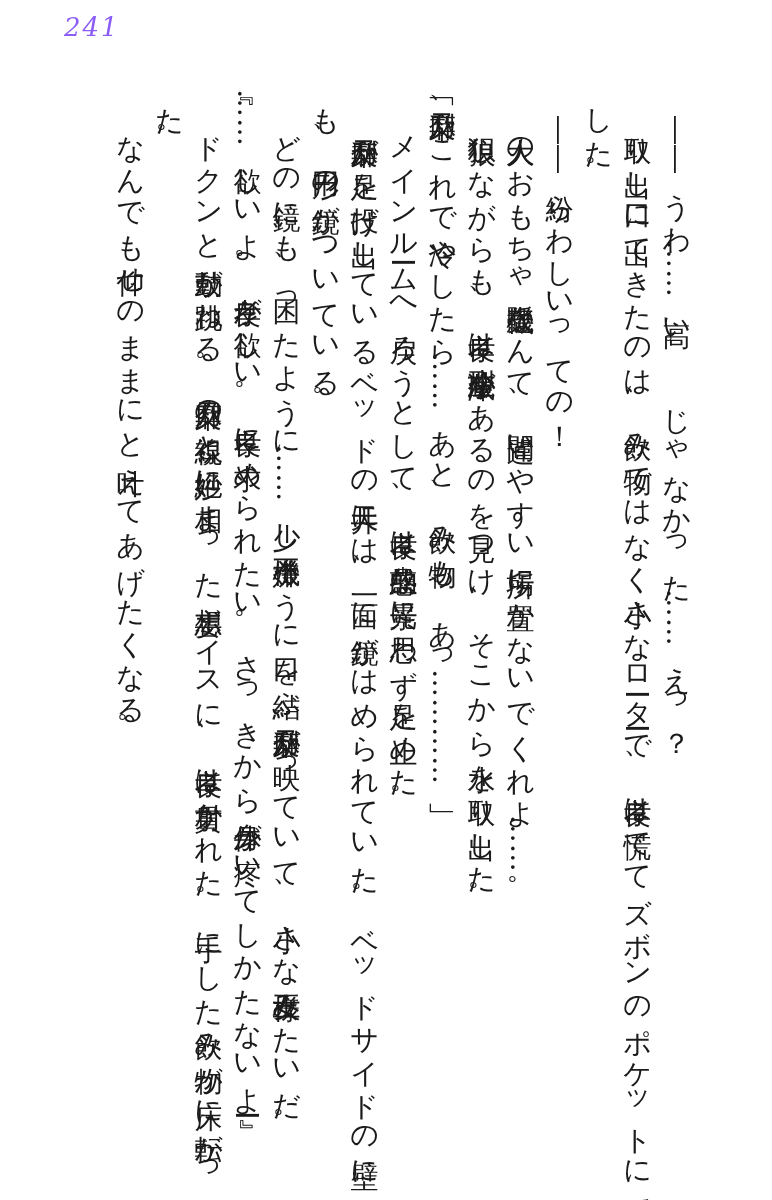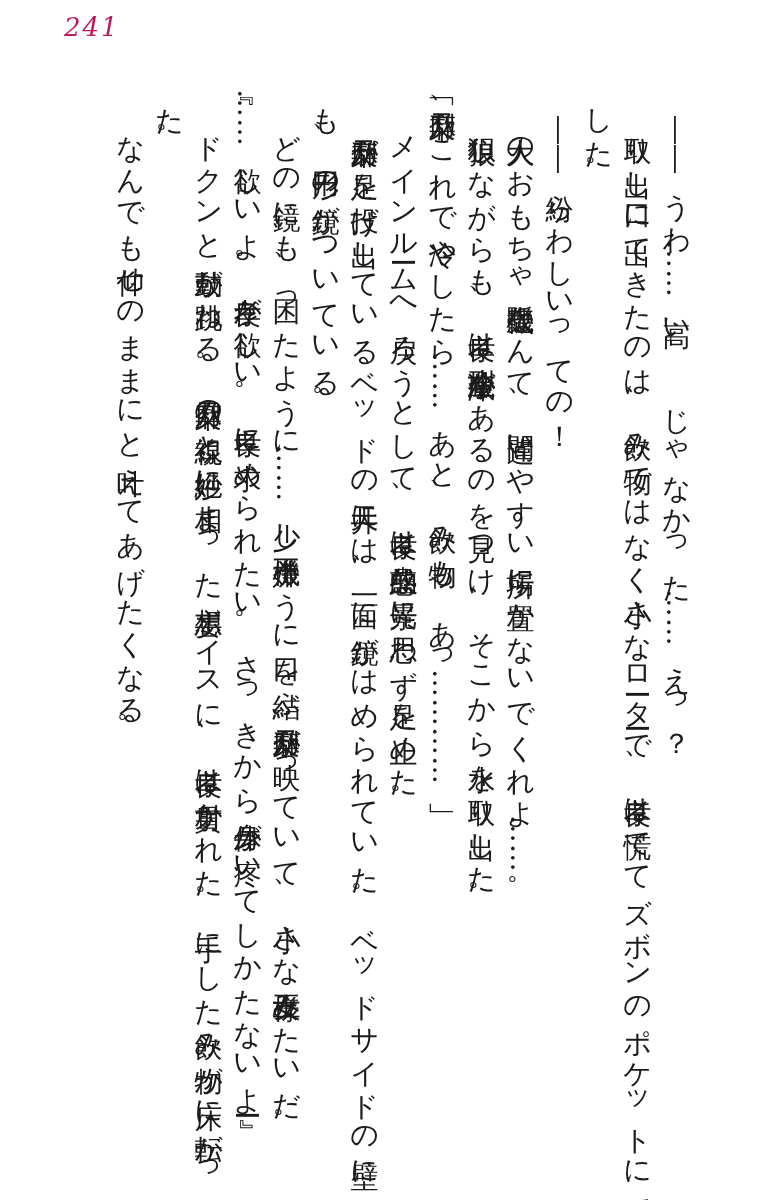--- a/index.html
+++ b/index.html
@@ -19,21 +19,21 @@
     background: #ffffff;
   }
   .page-number {
     position: absolute;
     top: 12px;
     left: 64px;
     font-family: "DejaVu Serif", "Liberation Serif", serif;
     font-style: italic;
     font-size: 26px;
     letter-spacing: 2px;
-    color: #be185d;
+    color: #8b5cf6;
   }
   .text-area {
     position: absolute;
     top: 88px;
     right: 76px;
     width: 664px;
     height: 1104px;
     writing-mode: vertical-rl;
     text-orientation: mixed;
     font-family: "DejaVu Serif", "Liberation Serif", serif;

